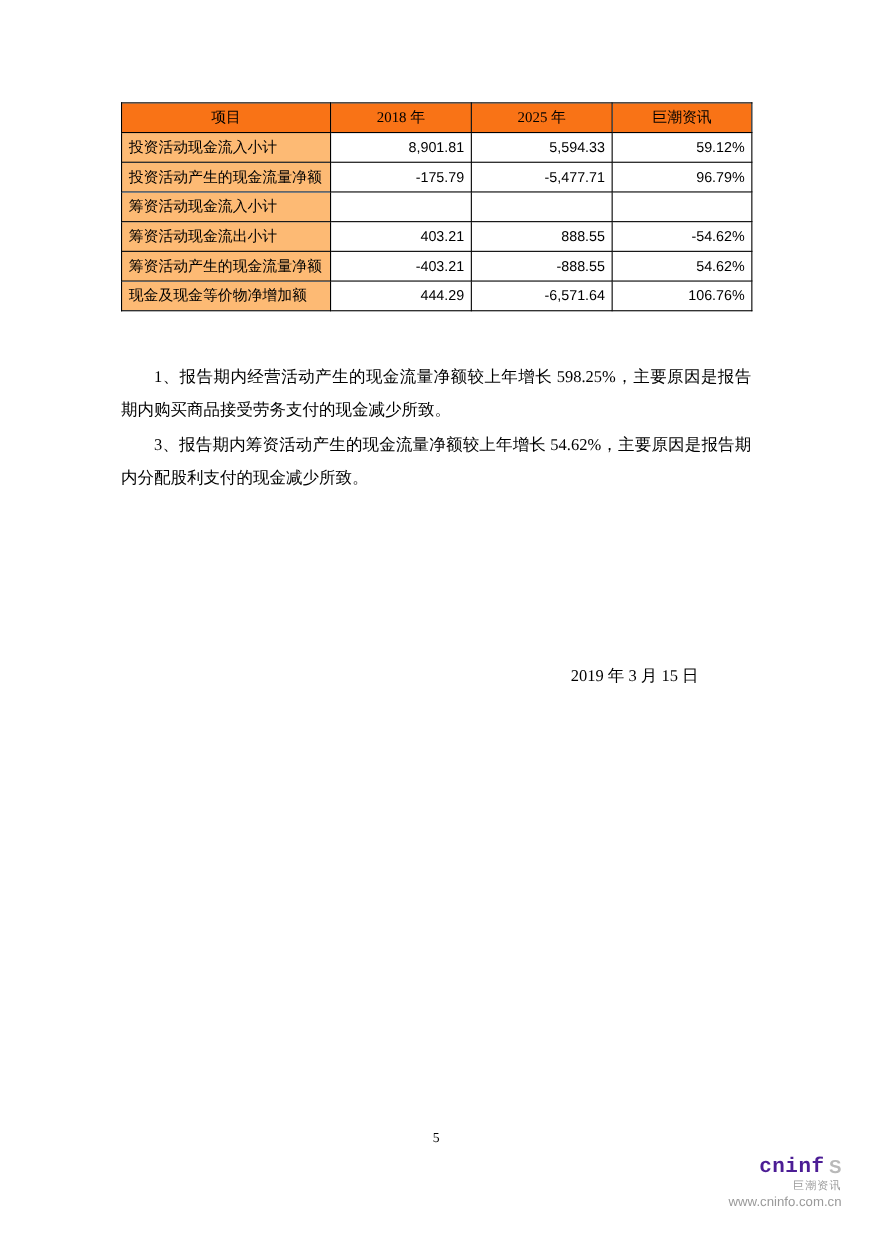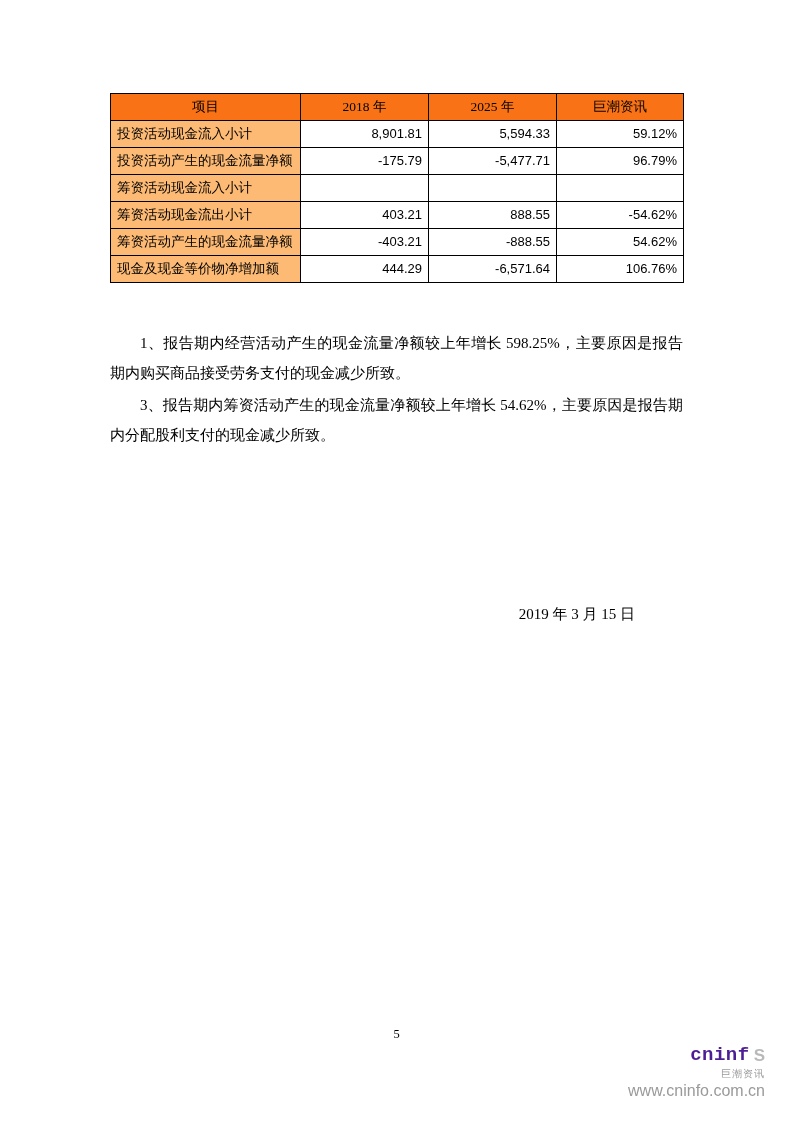--- a/index.html
+++ b/index.html
@@ -134,21 +134,21 @@
   }
   .wm-cn {
     font-family: Liberation Sans, sans-serif;
     font-size: 10px;
     color: #9a9a9a;
     letter-spacing: 1px;
     margin-top: 1px;
   }
   .wm-url {
     font-family: "Liberation Sans", sans-serif;
-    font-size: 16px;
+    font-size: 12px;
     color: #9a9a9a;
     margin-top: 2px;
   }
 </style>
 </head>
 <body>
 
 <div class="page">
 
   <div class="table-wrap">

